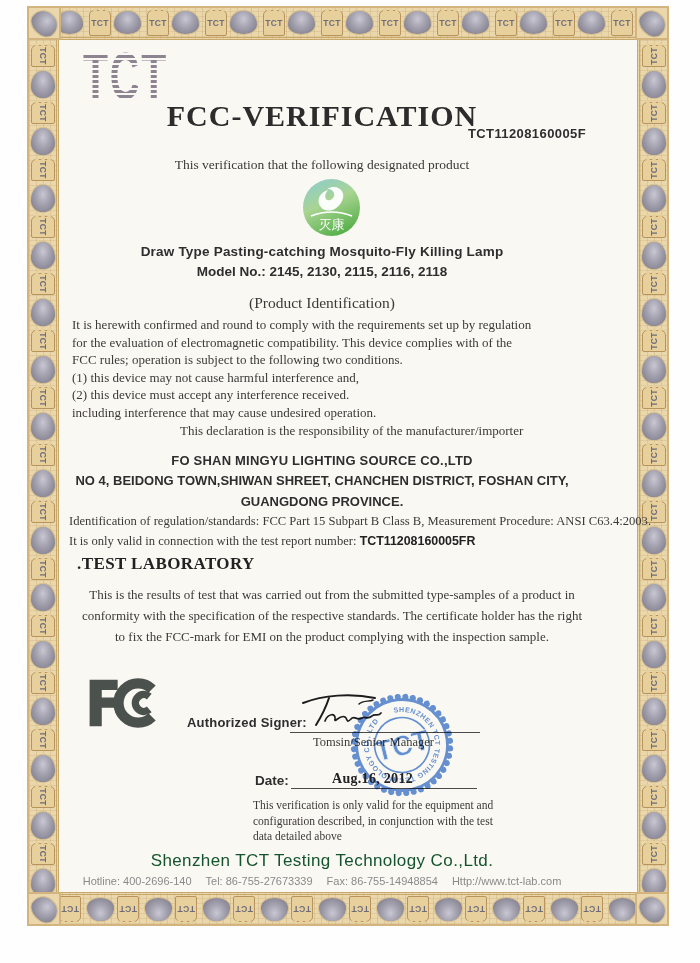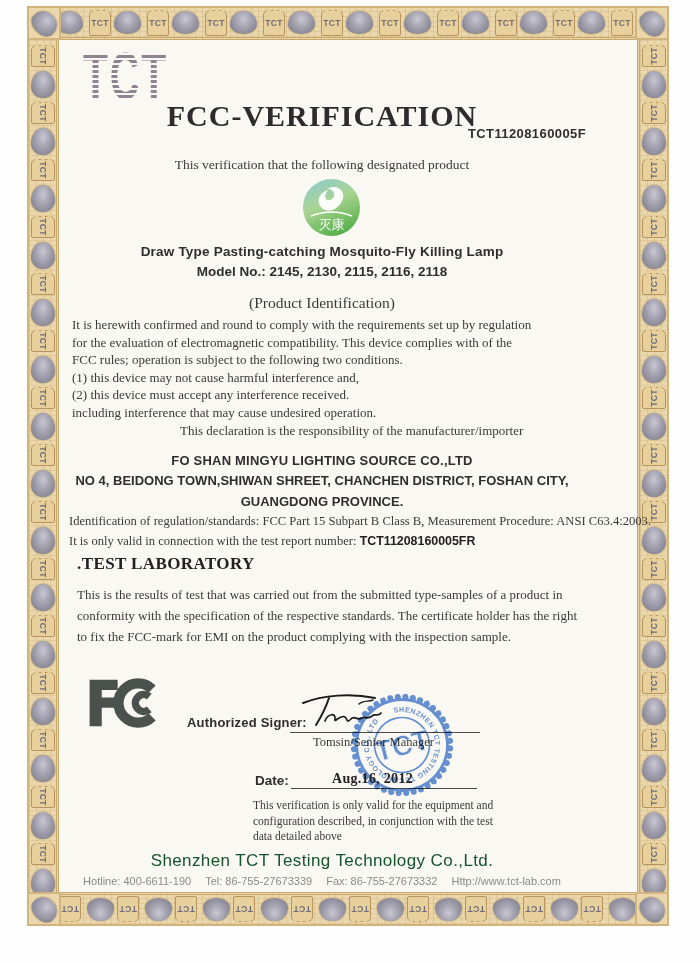--- a/index.html
+++ b/index.html
@@ -69,21 +69,21 @@
 
   .para1 { left:72px; top:316px; width:500px; font-size:13px; line-height:17.5px; }
   .declaration { left:180px; top:423px; font-size:13px; }
   .company { top:453px; font-size:13px; letter-spacing:.2px; }
   .addr1 { top:473px; font-size:13px; } .addr2 { top:494px; font-size:13px; }
   .regulation { left:69px; top:514px; font-size:12.6px; }
   .validity { left:69px; top:534px; font-size:12.6px; }
   .validity b { font-family:"Liberation Sans",sans-serif; font-size:12.4px; color:#222; }
   .testlab-h { left:77px; top:554px; font-family:"Liberation Serif",serif; font-weight:bold;
       font-size:17px; color:#222; letter-spacing:.4px; }
-  .testlab-p { left:77px; top:584px; width:510px; font-size:13px; line-height:21px; }
+  .testlab-p { left:77px; top:584px; width:510px; font-size:13px; line-height:21px;text-align:center; }
 
   .fcc-mark { left:84px; top:673px; }
   .auth-label { left:187px; top:715px; font-size:13px; letter-spacing:.2px; }
   .sig-line { left:290px; top:714px; width:190px; height:19px; border-bottom:1.5px solid #4a4a4a; }
   .signature { left:297px; top:691px; z-index:6; }
   .signer-title { left:313px; top:735px; font-size:12.5px; }
   .stamp { left:350px; top:693px; width:104px; height:104px; transform:rotate(-14deg);
       opacity:.85; mix-blend-mode:multiply; z-index:7; }
   .date-label { left:255px; top:773px; font-size:13.5px; }
   .date-line { left:291px; top:772px; width:186px; height:17px; border-bottom:1.5px solid #4a4a4a; }
@@ -556,17 +556,17 @@
     <div class="abs date-value">Aug.16, 2012</div>
 
     <div class="abs note serif">
       <div>This verification is only valid for the equipment and</div>
       <div>configuration described, in conjunction with the test</div>
       <div>data detailed above</div>
     </div>
 
     <div class="cc footer-co">Shenzhen TCT Testing Technology Co.,Ltd.</div>
     <div class="cc footer-contact">
-      <span>Hotline: 400-6611-190</span><span>Tel: 86-755-27673339</span><span>Fax: 86-755-27673332</span><span>Http://www.tct-lab.com</span>
+      <span>Hotline: 400-2696-140</span><span>Tel: 86-755-27673339</span><span>Fax: 86-755-14948854</span><span>Http://www.tct-lab.com</span>
     </div>
 
   </div>
 </div>
 
 </body></html>

